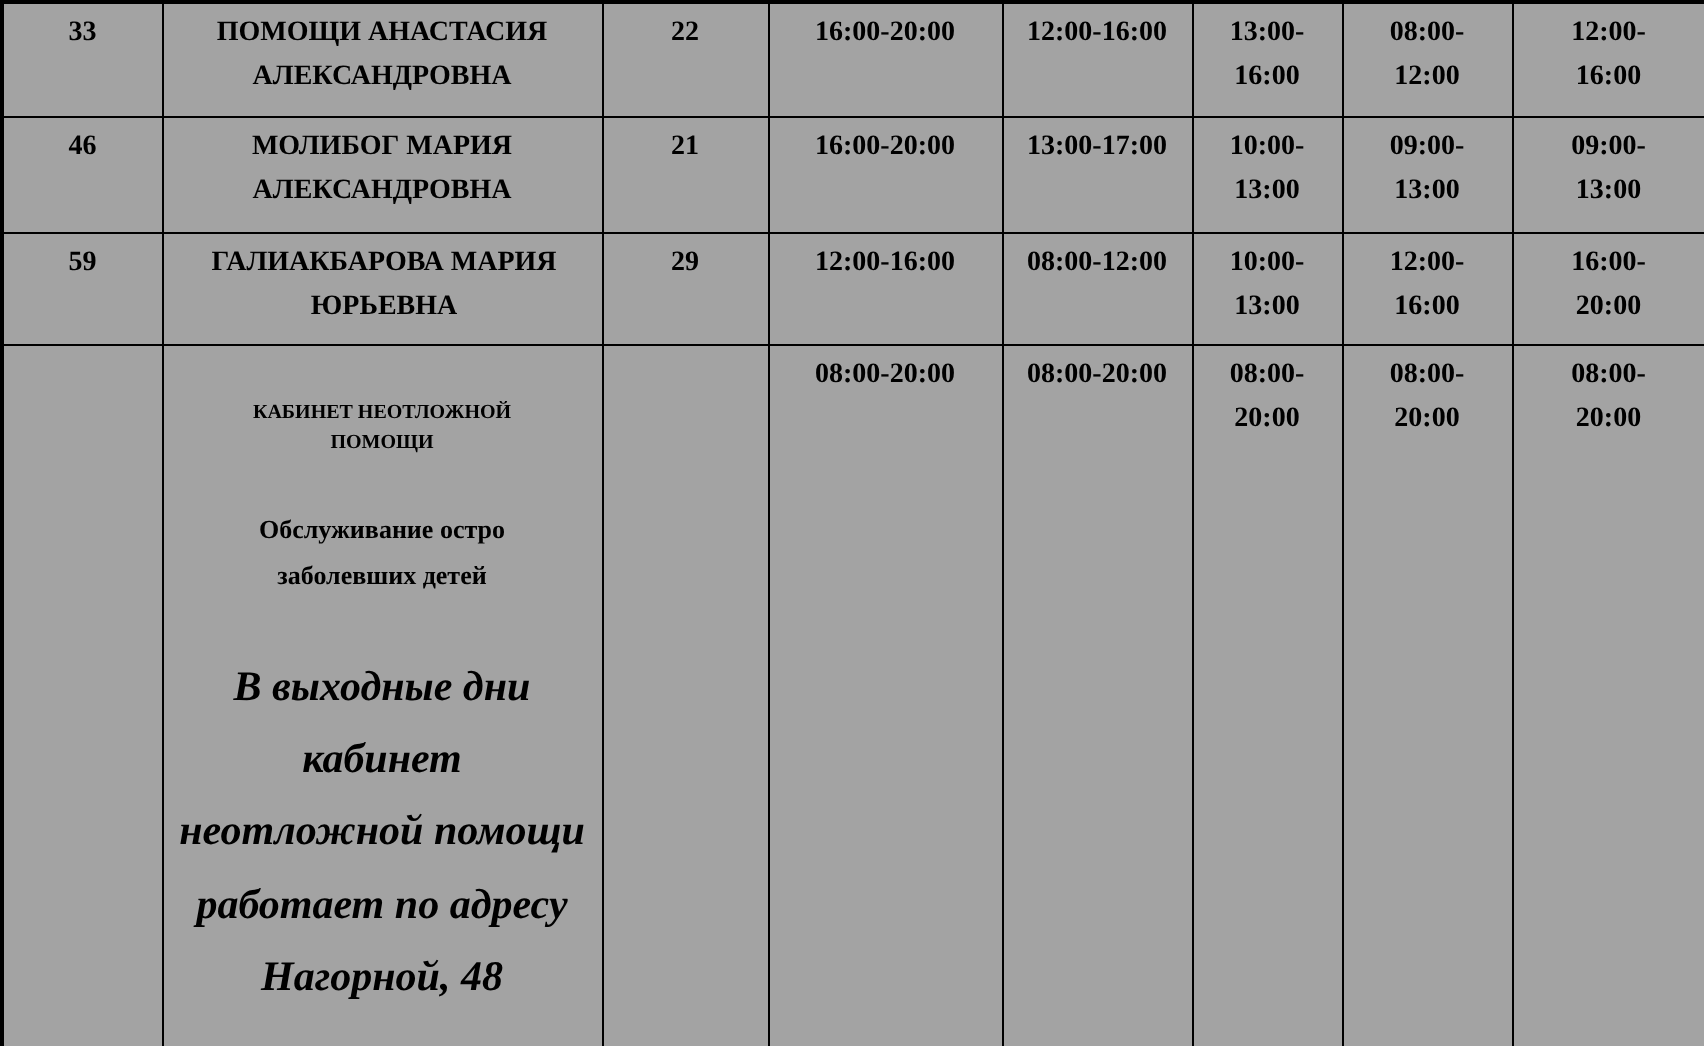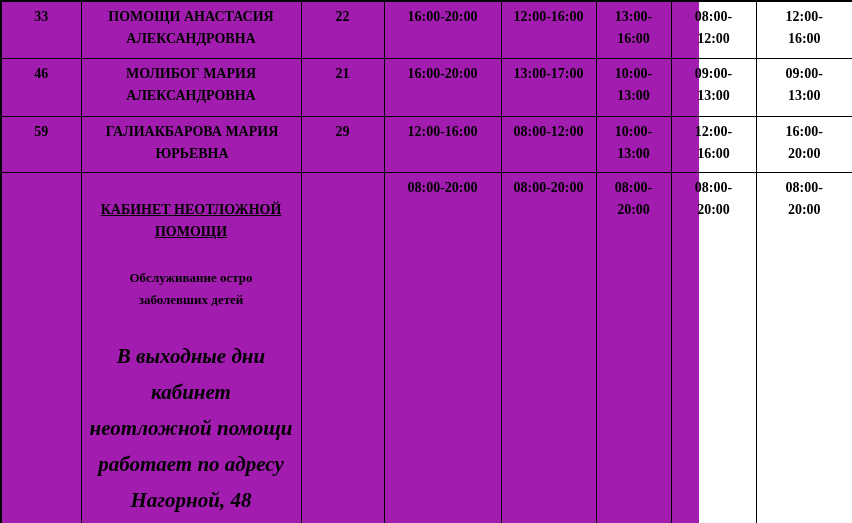--- a/index.html
+++ b/index.html
@@ -3,21 +3,21 @@
 <meta charset="utf-8">
 <style>
   * { margin: 0; padding: 0; box-sizing: border-box; }
   html, body { background: #ffffff; }
   body {
     width: 852px; height: 523px;
     font-family: "Liberation Serif", "DejaVu Serif", serif;
     color: #000000;
     overflow: hidden;
   }
-  .page { width: 699px; height: 523px; background: #a21caf; }
+  .page { width: 852px; height: 523px; background: #a3a3a3; }
 
   table {
     border-collapse: collapse;
     table-layout: fixed;
     width: 852px;
     font-weight: bold;
   }
   td {
     border: 1px solid #000000;
     vertical-align: top;
@@ -32,21 +32,21 @@
   
   table.main { border: 2px solid #000000; border-bottom: none; }
   tr.r1 { height: 57px; }
   tr.r2 { height: 58px; }
   tr.r3 { height: 56px; margin-left: 35px; }
   tr.r4 { height: 49px; }
   tr.r5 { height: 185px; }
   td.fio-left { text-align: center; padding-left: 4px; }
 
   
-  .urgent-title    { display: block; font-size: 14px; line-height: 1.55; text-decoration: underline; }
+  .urgent-title    { display: block; font-size: 10px; line-height: 1.55; }
   .urgent-subtitle { display: block; font-size: 13px; line-height: 1.75; margin-top: 2px; }
   .urgent-note     { display: block; font-size: 21px; line-height: 1.72; font-style: italic; margin-top: 3px; }
 
   
   table.bottom {
     border-left: 2px solid #000000;
     border-right: 2px solid #000000;
     border-bottom: 2px solid #000000;
   }
   table.bottom tr:first-child td { border-top: none; }

